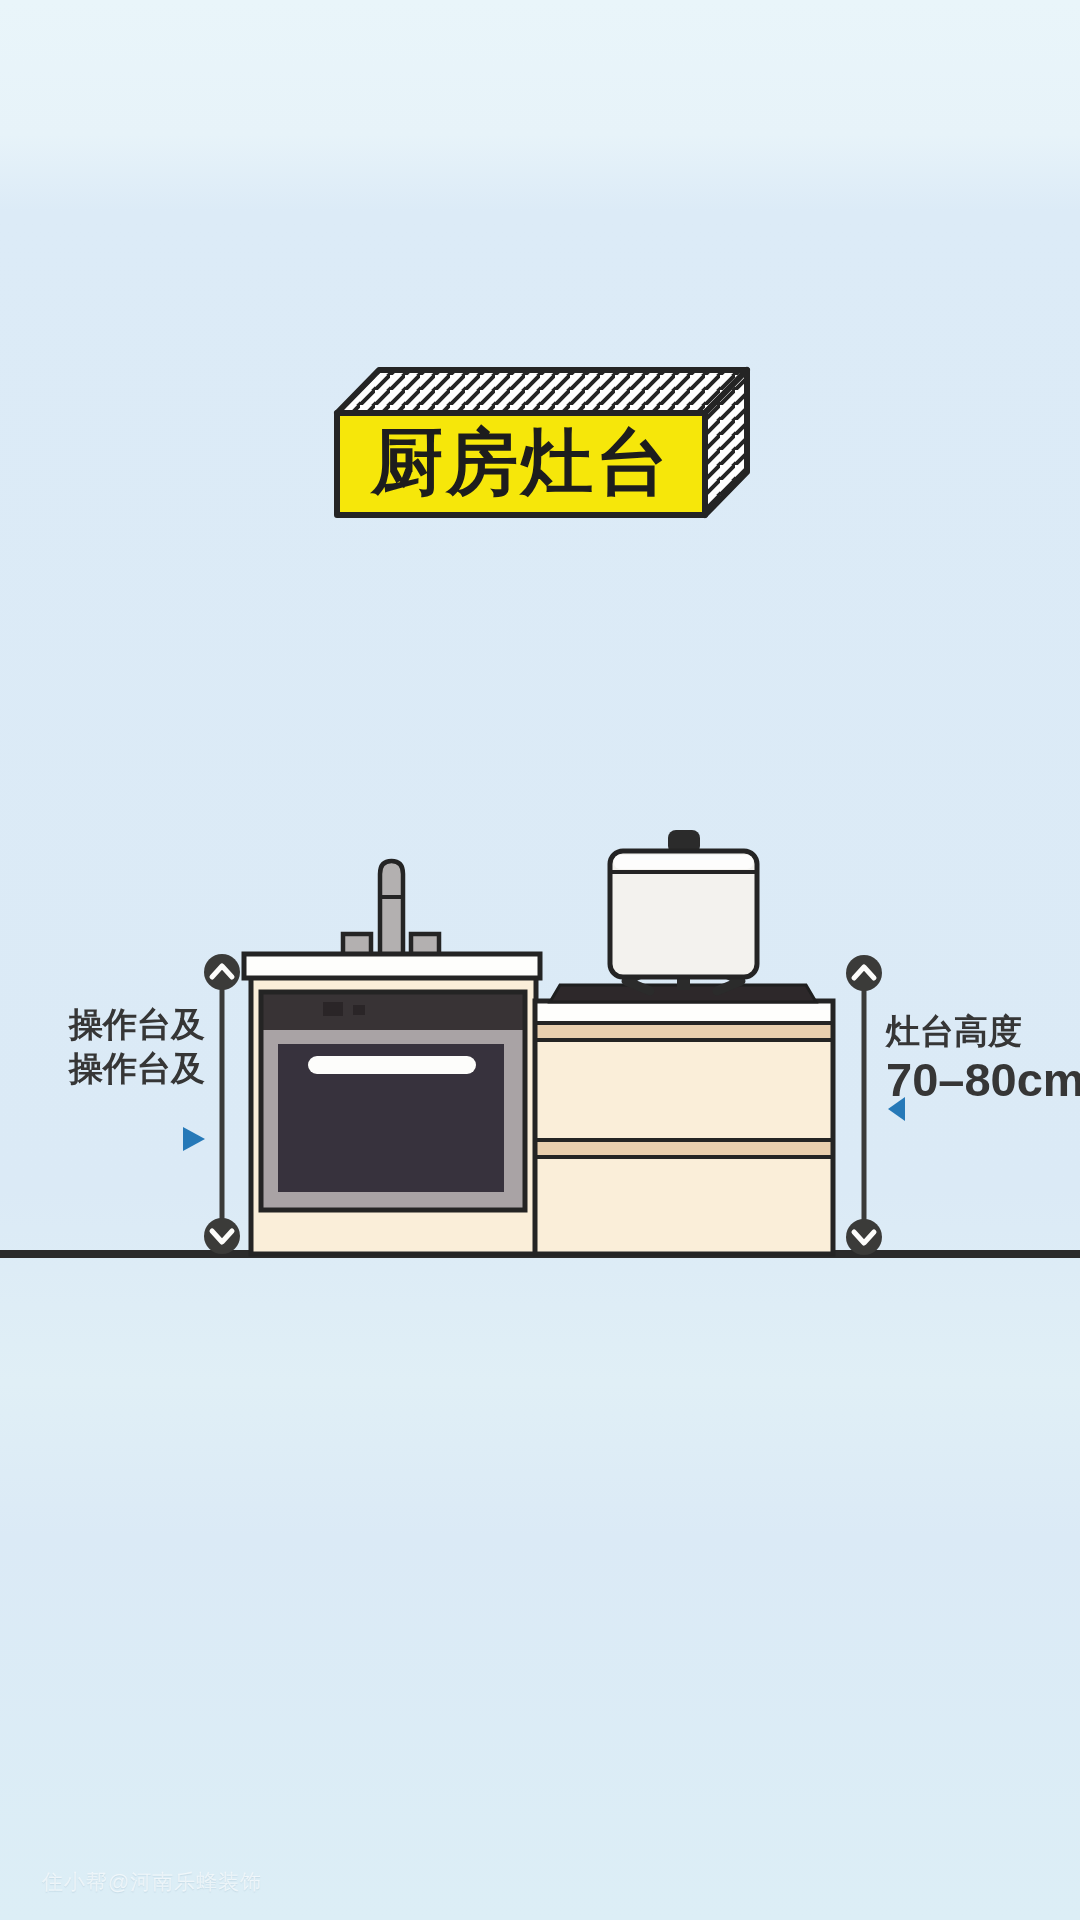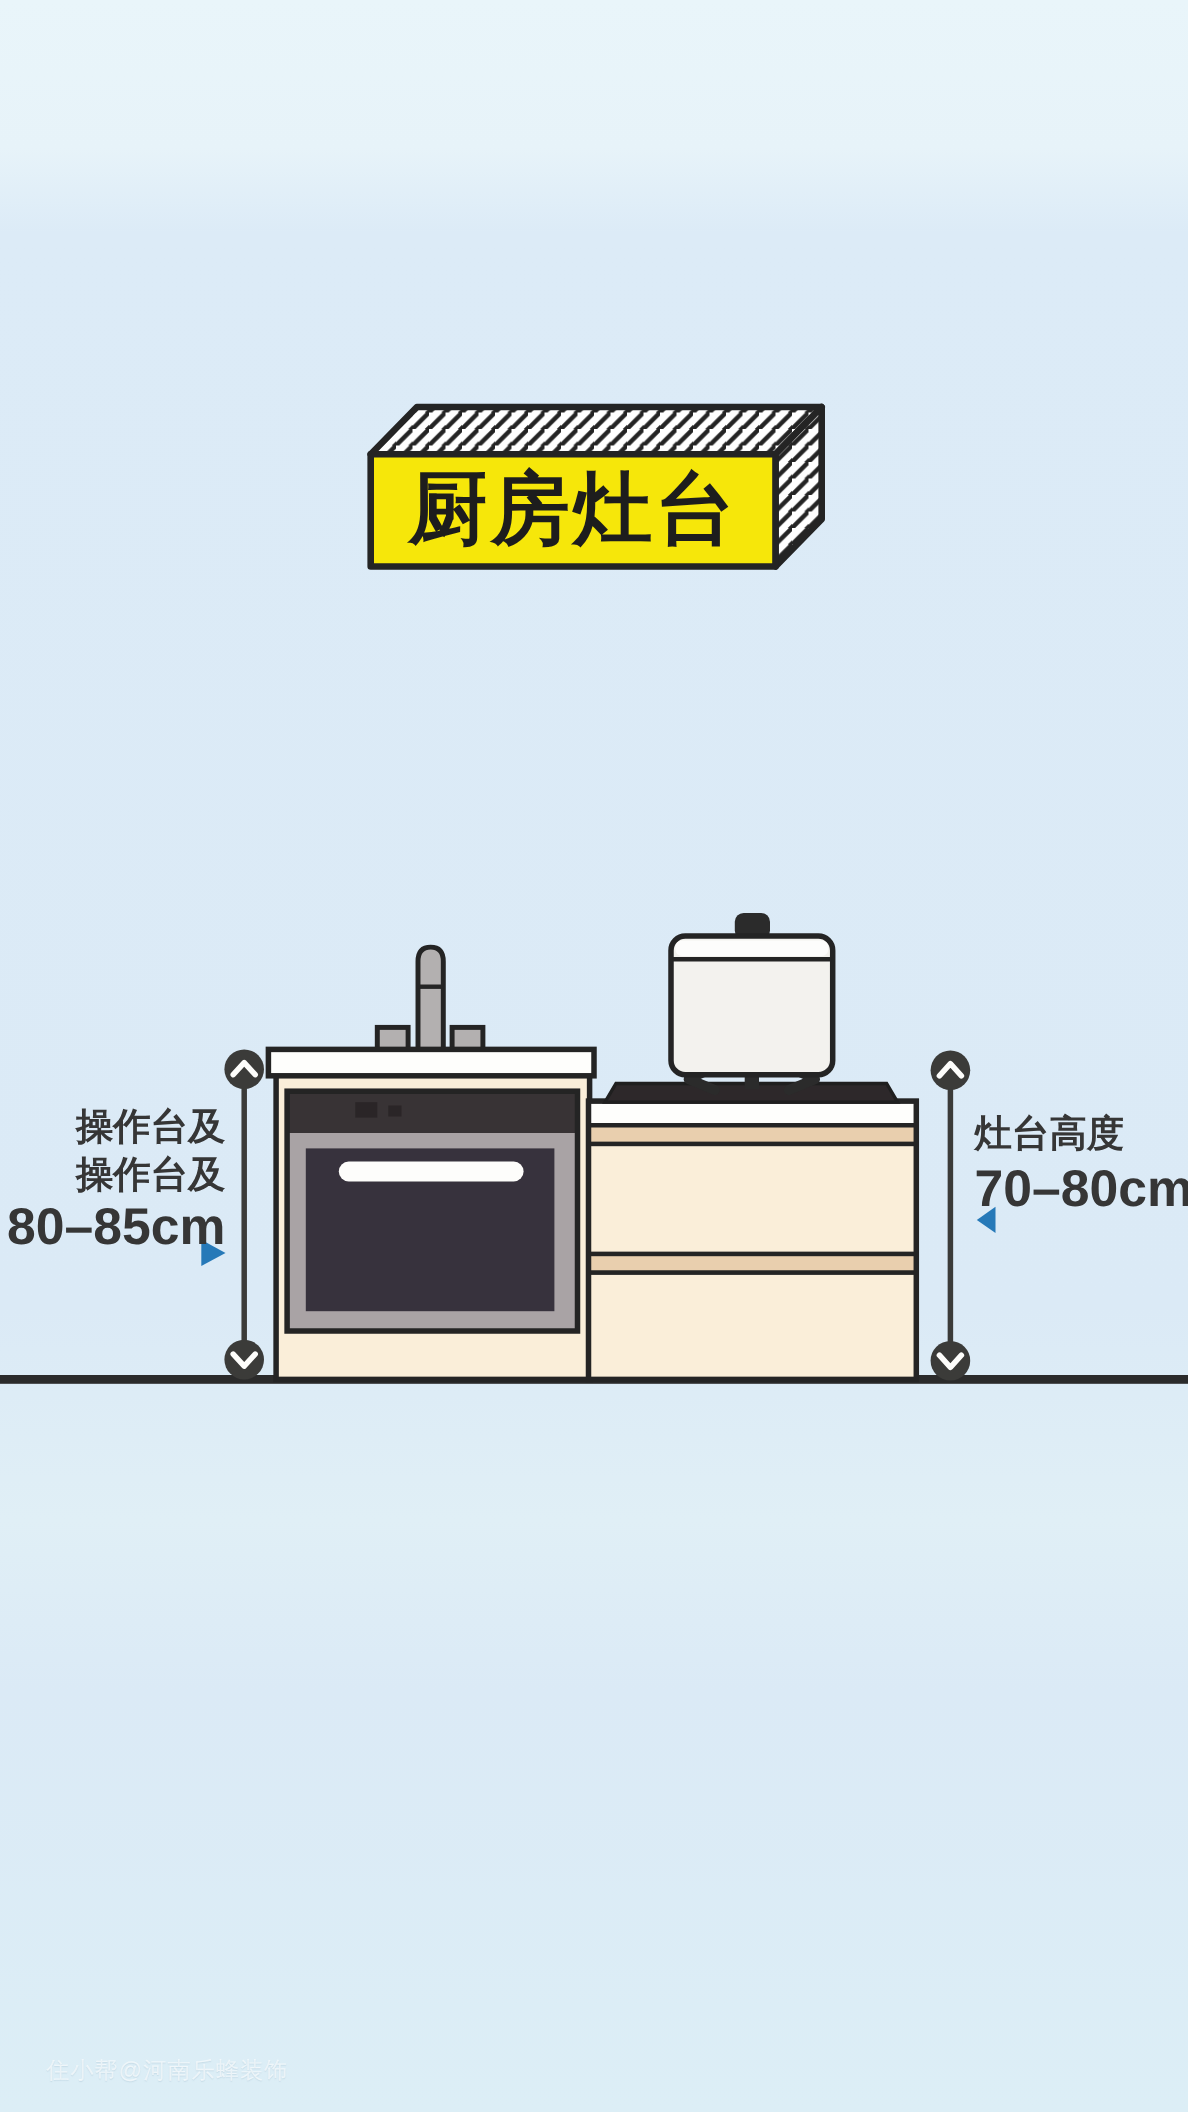--- a/index.html
+++ b/index.html
@@ -129,21 +129,20 @@
 
     <polygon points="183,1127 205,1139 183,1151" fill="#2679b8"></polygon>
     <polygon points="905,1097 888,1109 905,1121" fill="#2679b8"></polygon>
   </svg>
 
   <div class="banner-title">厨房灶台</div>
 
   <div class="label-block label-left">
     <div class="label-line">操作台及</div>
     <div class="label-line">操作台及</div>
-    <div class="label-value">80–85cm</div>
   </div>
 
   <div class="label-block label-right">
     <div class="label-line">灶台高度</div>
     <div class="label-value">70–80cm</div>
   </div>
 
   <div class="watermark">住小帮@河南乐蜂装饰</div>
 
 </div>

